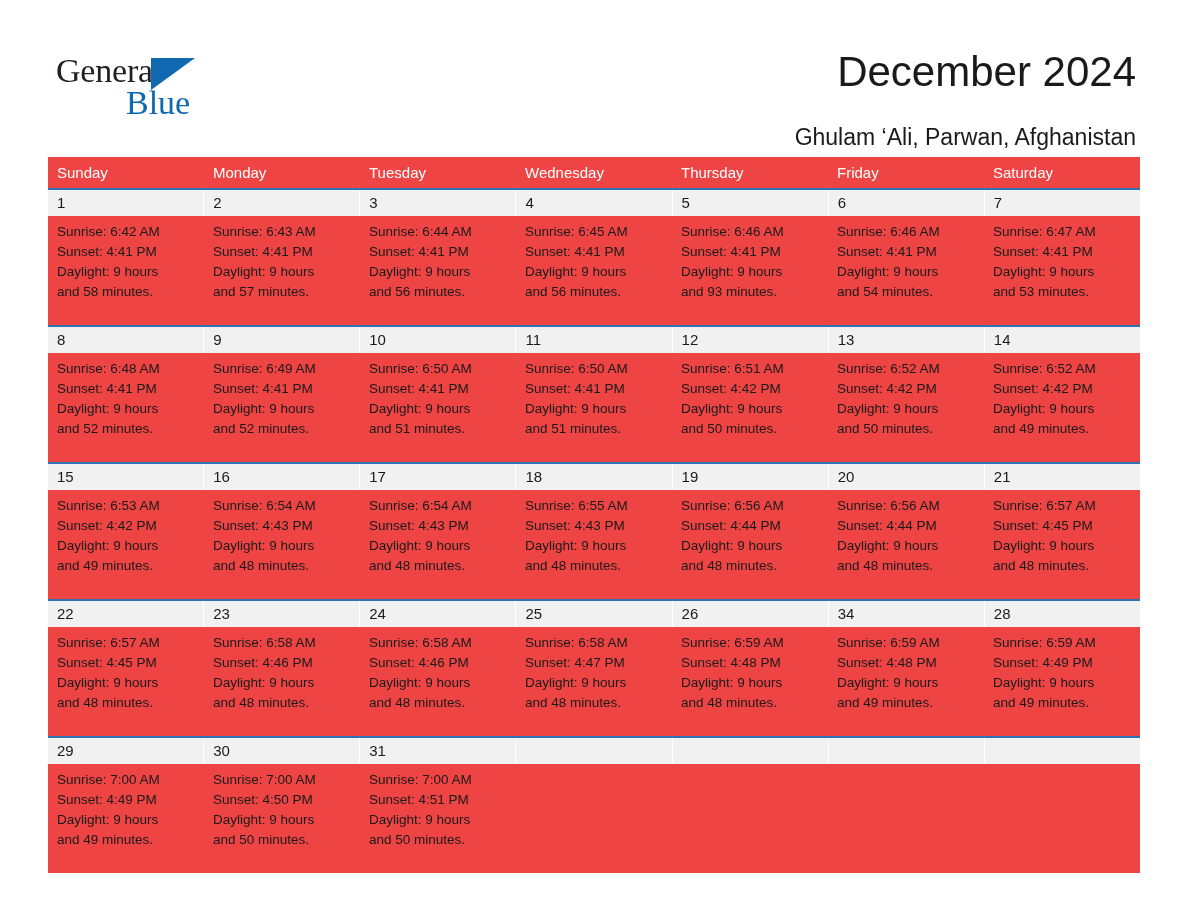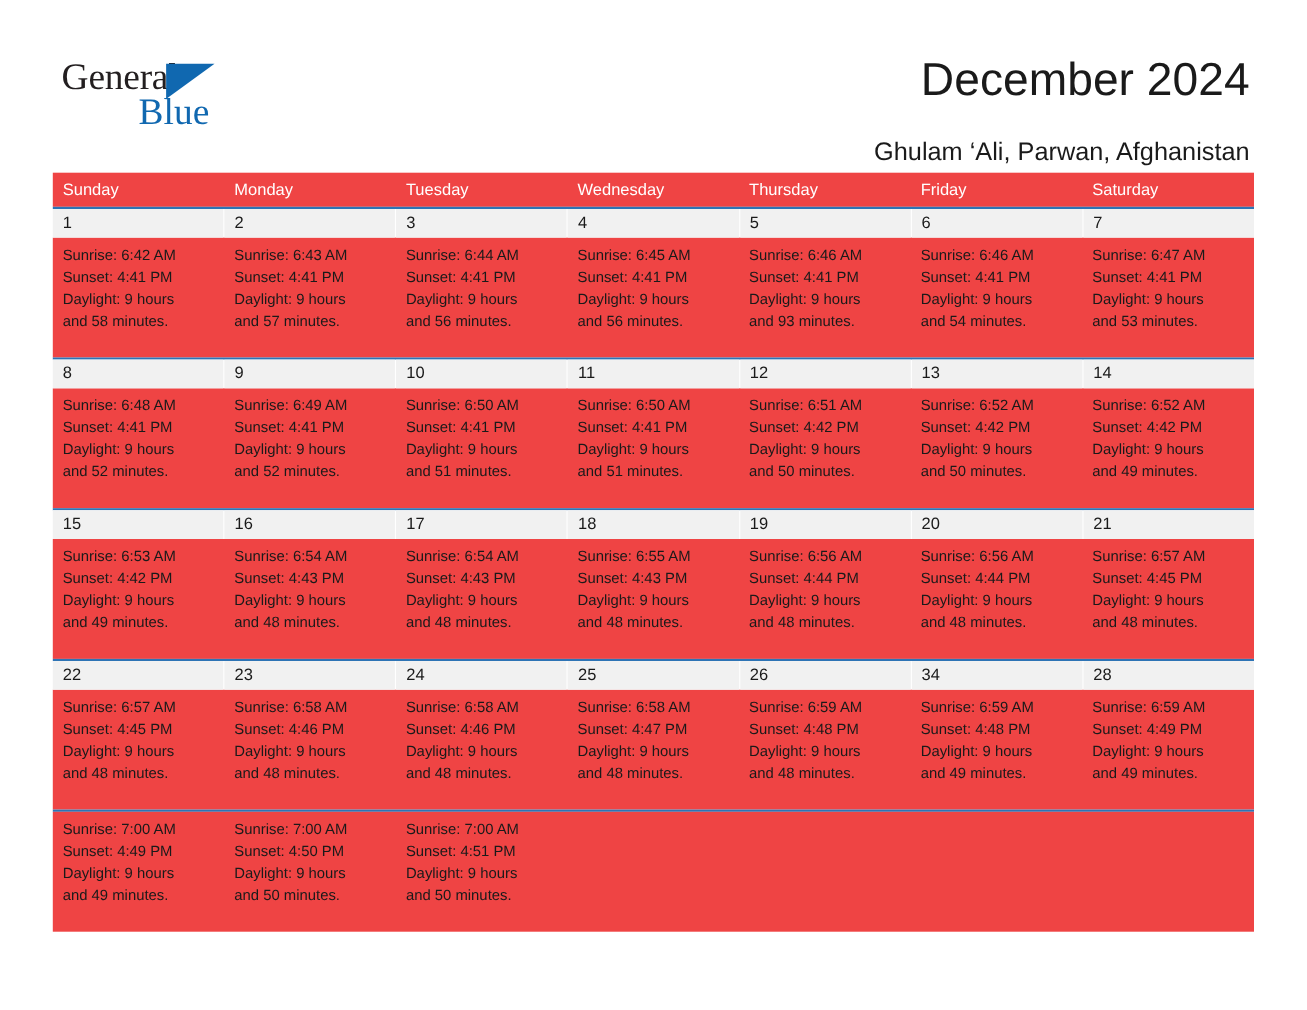--- a/index.html
+++ b/index.html
@@ -405,20 +405,29 @@
         <div class="bcell">
           <div class="ln">Sunrise: 6:59 AM</div>
           <div class="ln">Sunset: 4:49 PM</div>
           <div class="ln">Daylight: 9 hours</div>
           <div class="ln">and 49 minutes.</div>
         </div>
       </div>
     </div>
 
     <div class="week">
+      <div class="week-numbers">
+        <div class="ncell">29</div>
+        <div class="ncell">30</div>
+        <div class="ncell">31</div>
+        <div class="ncell"></div>
+        <div class="ncell"></div>
+        <div class="ncell"></div>
+        <div class="ncell"></div>
+      </div>
       <div class="week-body">
         <div class="bcell">
           <div class="ln">Sunrise: 7:00 AM</div>
           <div class="ln">Sunset: 4:49 PM</div>
           <div class="ln">Daylight: 9 hours</div>
           <div class="ln">and 49 minutes.</div>
         </div>
         <div class="bcell">
           <div class="ln">Sunrise: 7:00 AM</div>
           <div class="ln">Sunset: 4:50 PM</div>

